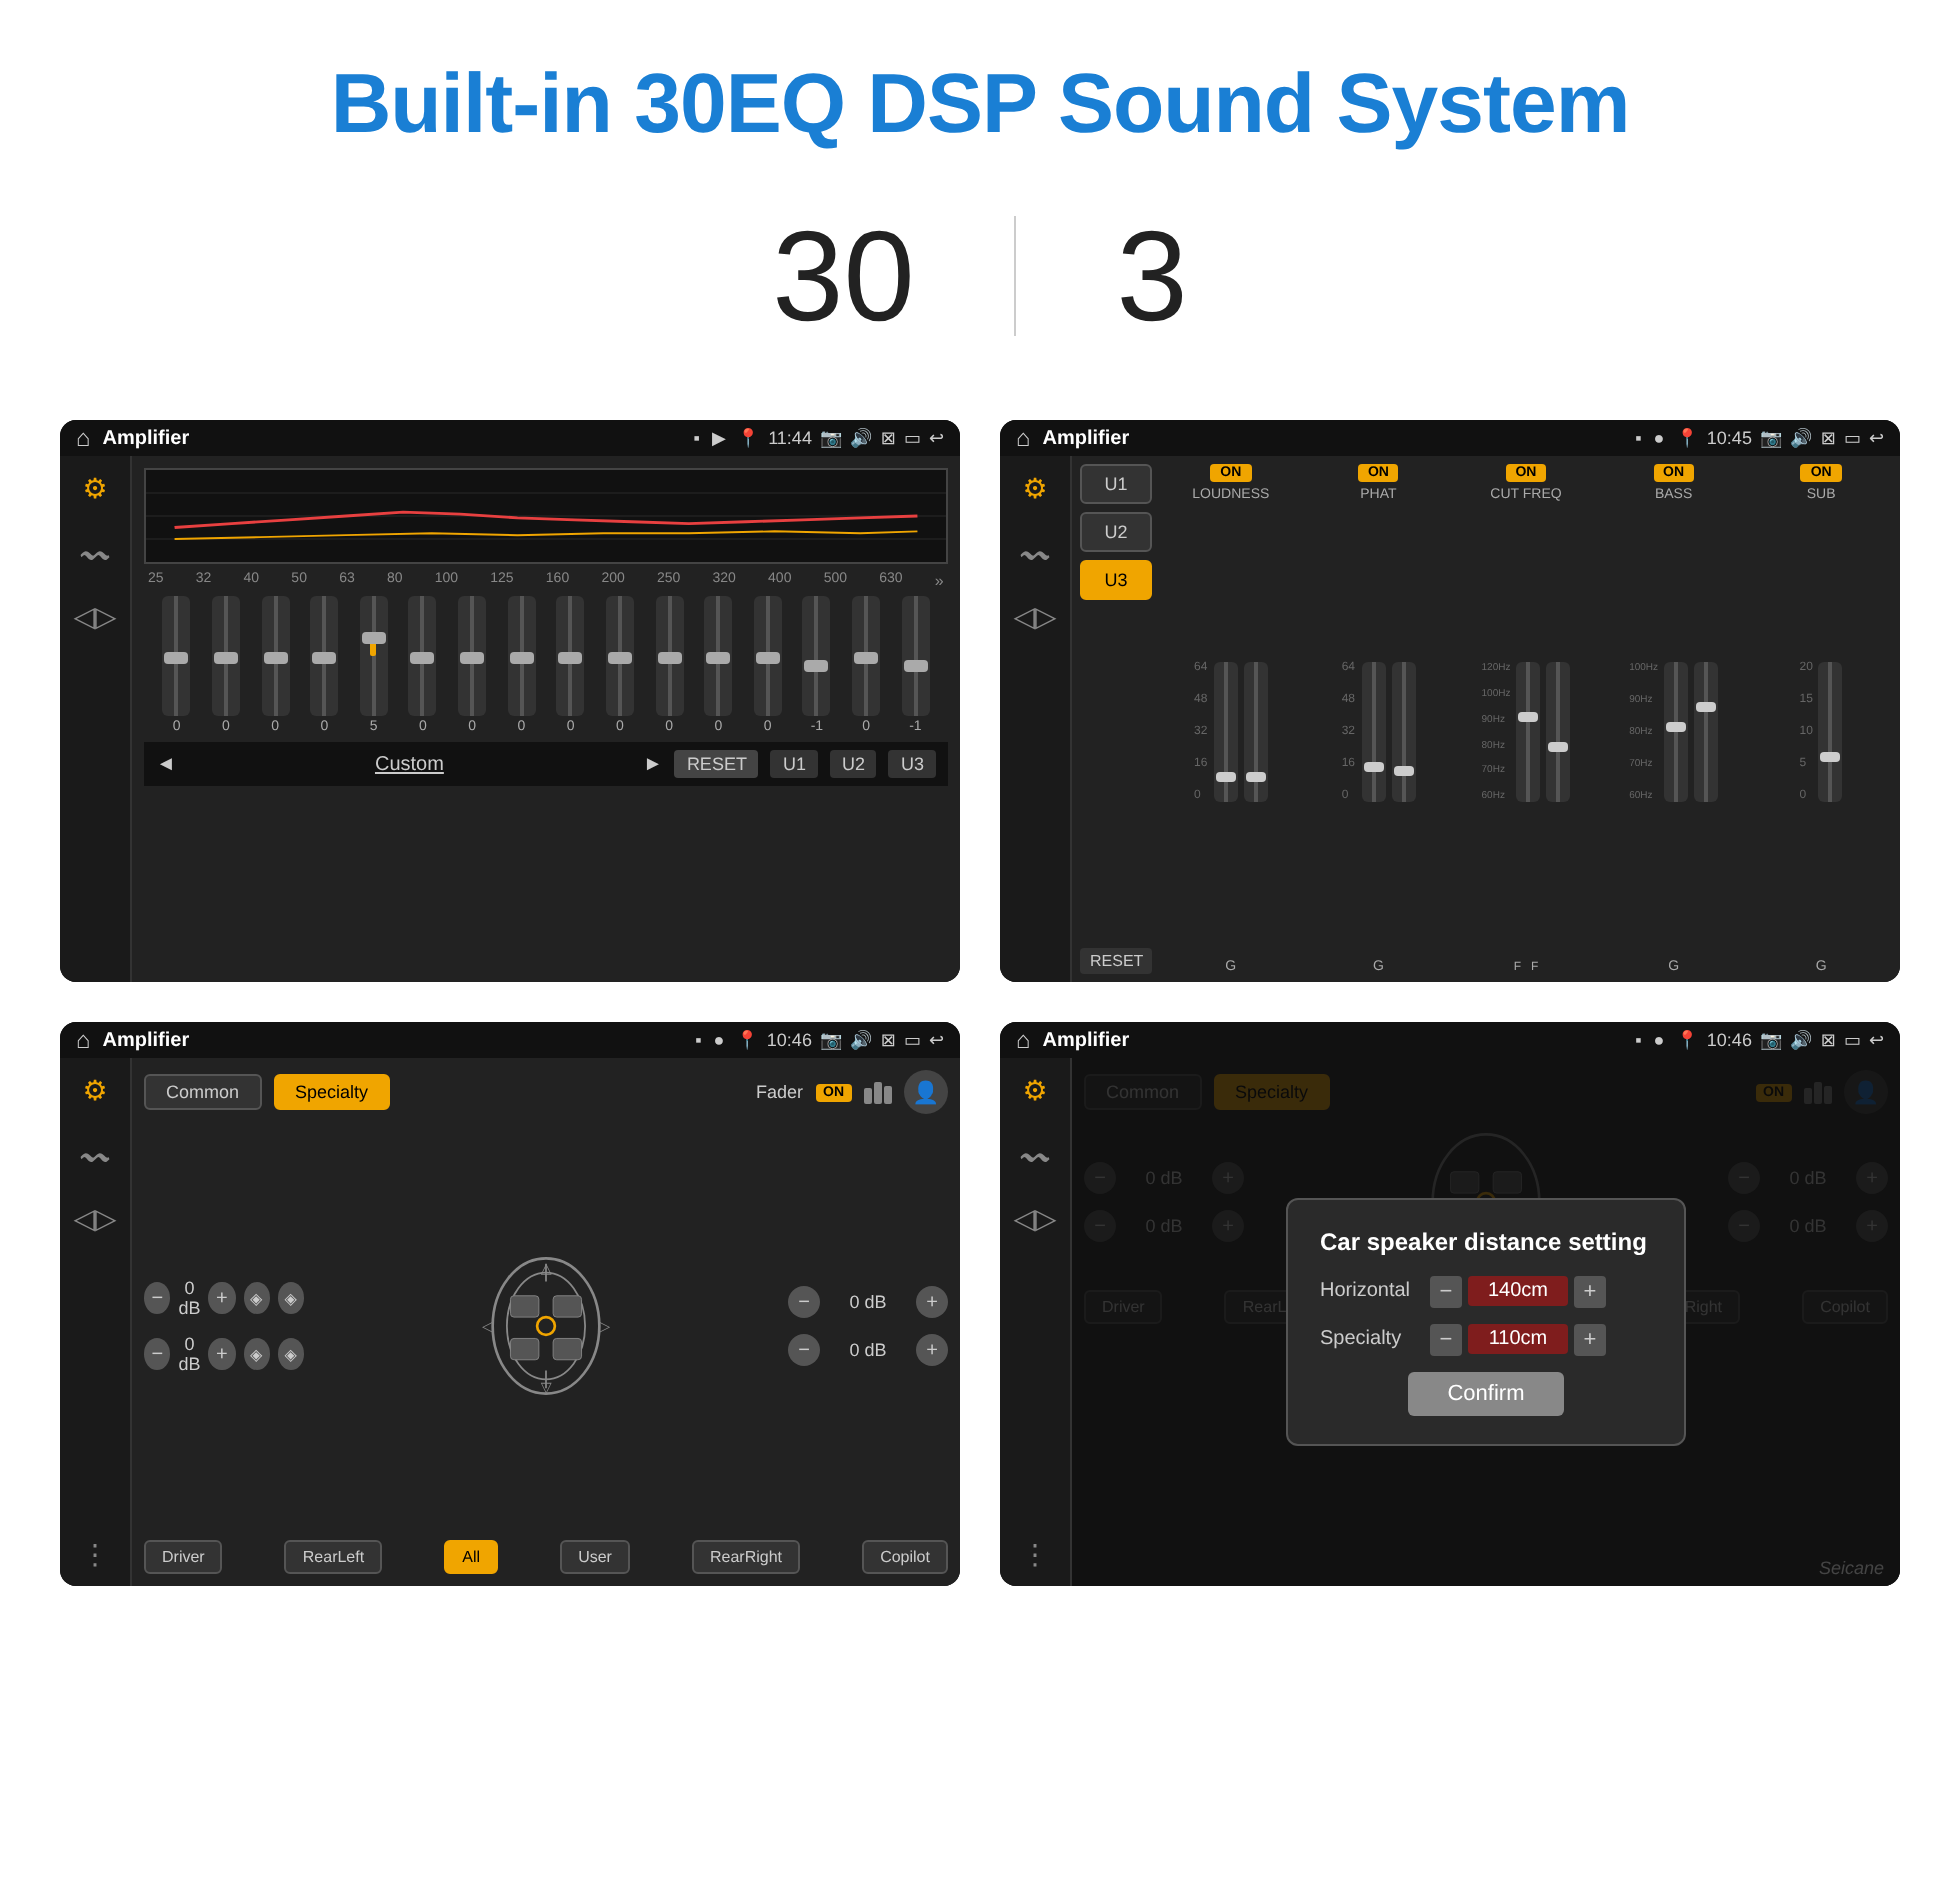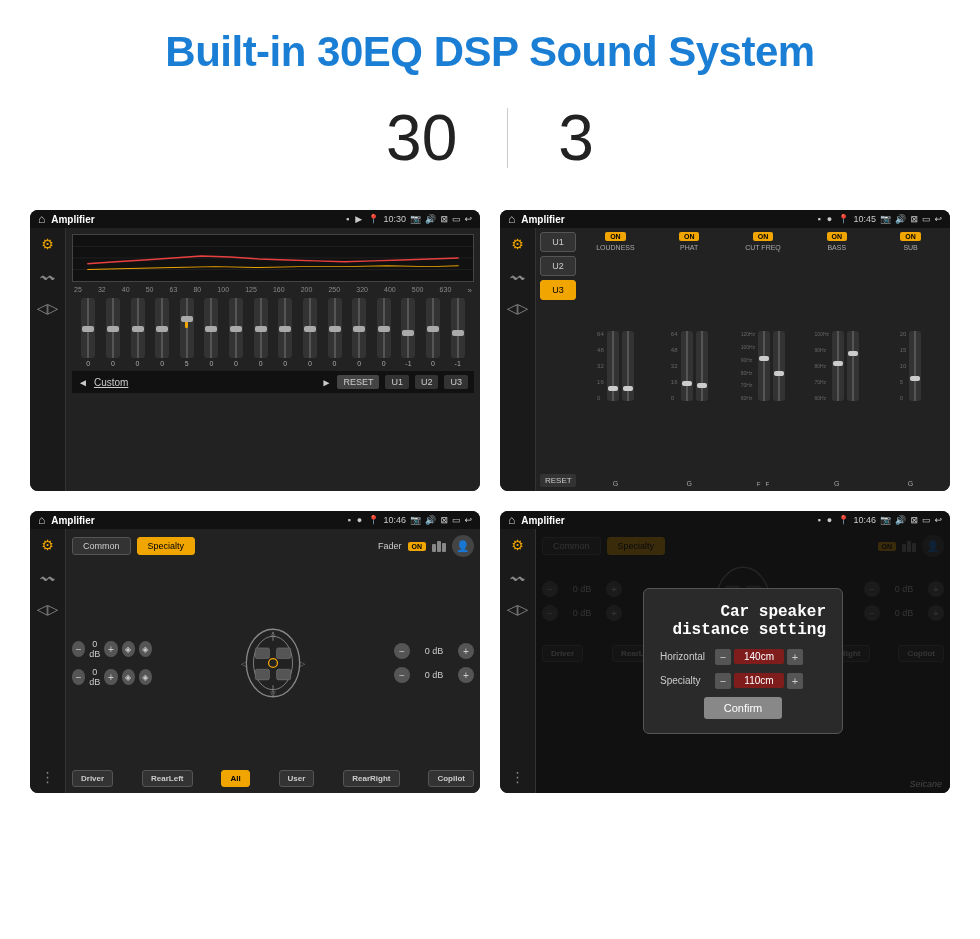--- a/index.html
+++ b/index.html
@@ -216,20 +216,21 @@
       color: #ccc;
       font-size: 10px;
       background: none;
       border: none;
       cursor: pointer;
     }
     .eq-label {
       color: #ccc;
       font-size: 10px;
       flex: 1;
+      text-align: center;
       text-decoration: underline;
     }
     .eq-preset-btn {
       background: #333;
       color: #ccc;
       border: none;
       padding: 2px 6px;
       border-radius: 2px;
       font-size: 9px;
       cursor: pointer;
@@ -484,21 +485,20 @@
       align-items: center;
     }
     .seat-btn {
       background: #333;
       color: #ccc;
       border: 1px solid #555;
       padding: 3px 8px;
       border-radius: 3px;
       font-size: 8px;
       cursor: pointer;
-      font-weight: bold;
     }
     .seat-btn.active {
       background: #f0a500;
       color: #000;
       border-color: #f0a500;
     }
 
     
     .dialog-overlay {
       position: absolute;
@@ -511,25 +511,24 @@
     }
     .dialog-box {
       background: #2a2a2a;
       border: 1px solid #555;
       border-radius: 6px;
       padding: 14px 16px;
       width: 200px;
     }
     .dialog-title {
       color: #fff;
-      font-size: 16px;
+      font-size: 12px;
       font-weight: bold;
-      text-align: right;
+      text-align: left;
       margin-bottom: 10px;
-      font-family: Liberation Mono, monospace;
     }
     .dialog-row {
       display: flex;
       align-items: center;
       gap: 0;
       margin-bottom: 8px;
     }
     .dialog-label {
       color: #ccc;
       font-size: 10px;
@@ -603,21 +602,21 @@
 <div class="screens-grid">
 
   <div class="screen">
     <div class="status-bar">
       <span style="font-size:12px">⌂</span>
       <span class="title">Amplifier</span>
       <span>▪</span>
       <span>▶</span>
       <div class="status-icons">
         <span>📍</span>
-        <span>10:30</span>
+        <span>11:44</span>
         <span>📷</span>
         <span>🔊</span>
         <span>⊠</span>
         <span>▭</span>
         <span>↩</span>
       </div>
     </div>
     <div class="screen-body">
       <div class="side-panel">
         <span class="side-icon active">⚙</span>

